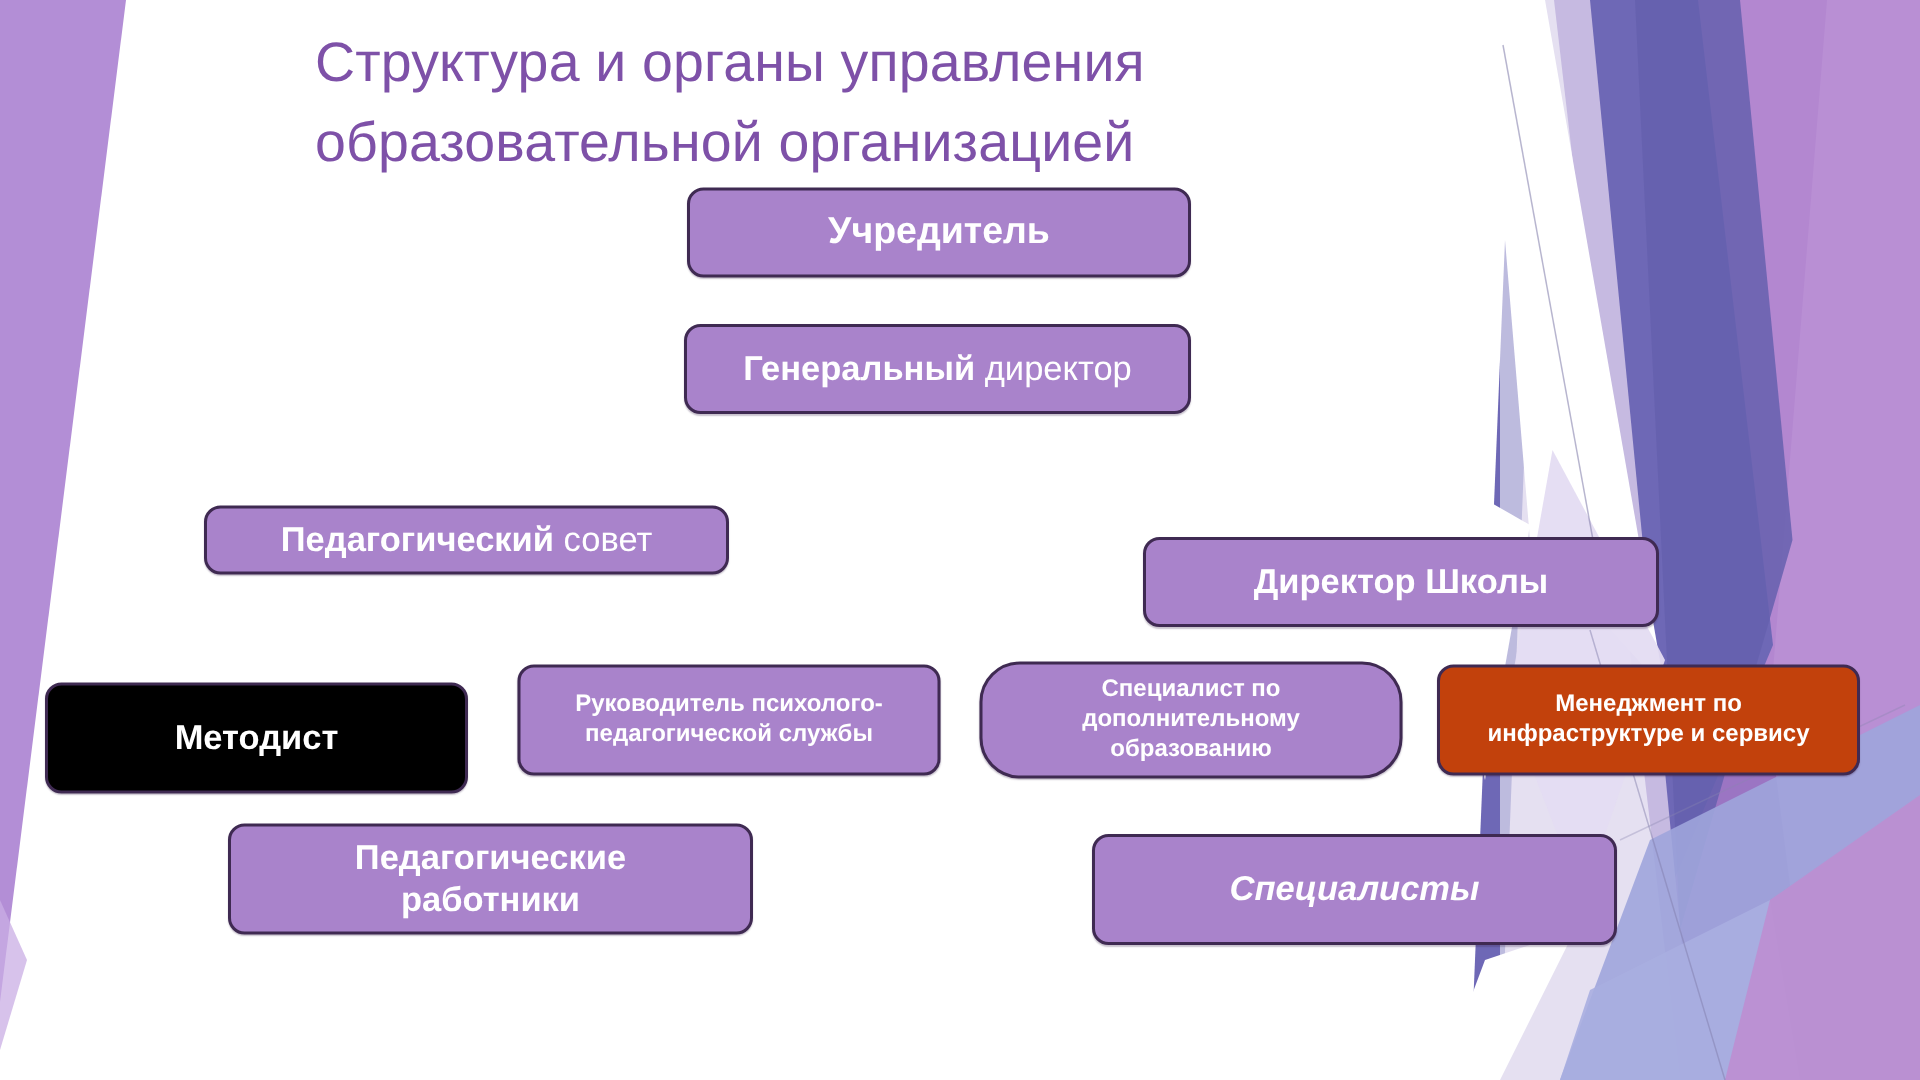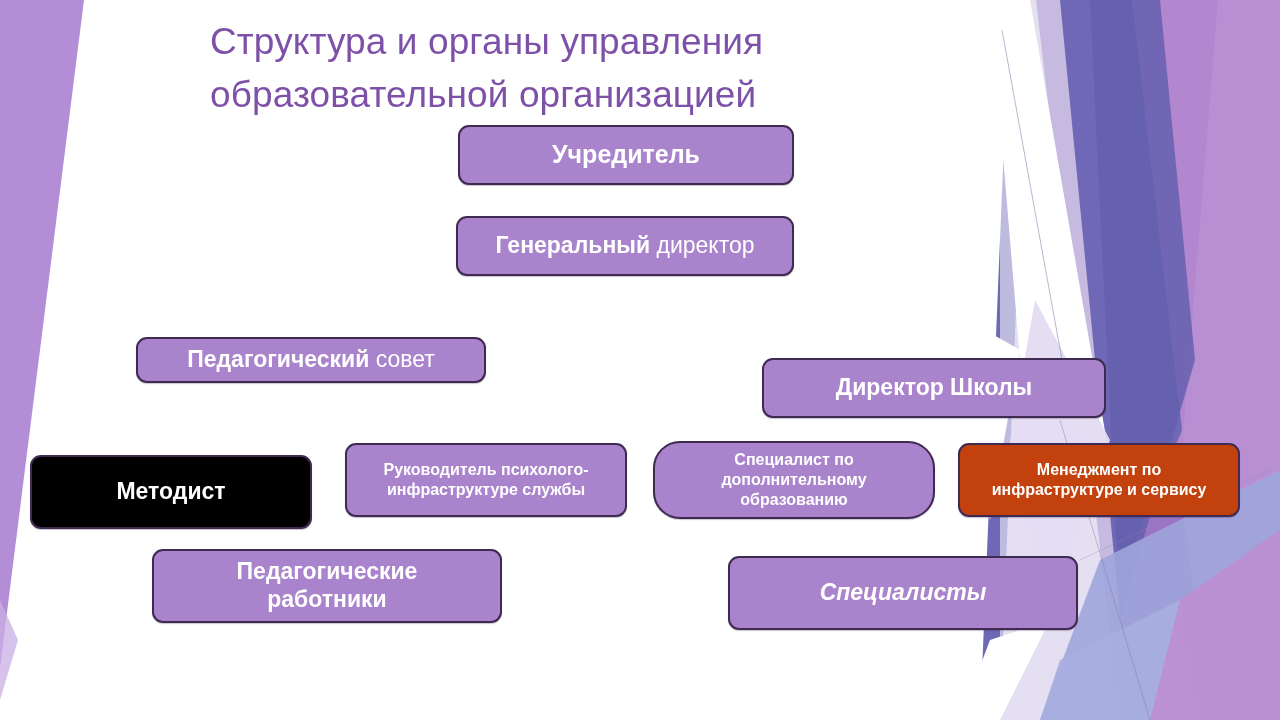--- a/index.html
+++ b/index.html
@@ -111,21 +111,21 @@
         <span class="txt">Педагогический<span class="reg"> совет</span></span>
       </div>
       <div class="node mid" style="left: 762px; top: 337px; width: 344px; height: 60px; background: rgb(169, 131, 203); border-color: rgb(63, 42, 82); color: rgb(255, 255, 255); margin-top: 21px;">
         <span class="txt">Директор Школы</span>
       </div>
       <div class="node mid" style="left: 30px; top: 443px; width: 282px; height: 74px; background: #000000; border-color: rgb(63, 42, 82); color: rgb(255, 255, 255); margin-top: 12px;">
         <span class="txt">Методист</span>
       </div>
       <div class="node small" style="left: 345px; top: 443px; width: 282px; height: 74px; background: rgb(169, 131, 203); border-color: rgb(63, 42, 82); color: rgb(255, 255, 255);">
         <span class="txt">Руководитель психолого-
-инфраструктуре службы</span>
+педагогической службы</span>
       </div>
       <div class="node small" style="left: 653px; top: 441px; width: 282px; height: 78px; background: rgb(169, 131, 203); border-color: rgb(63, 42, 82); color: rgb(255, 255, 255); border-radius: 27px;">
         <span class="txt">Специалист по
 дополнительному
 образованию</span>
       </div>
       <div class="node small" style="left: 958px; top: 443px; width: 282px; height: 74px; background: #c2410c; border-color: rgb(63, 42, 82); color: rgb(255, 255, 255);">
         <span class="txt">Менеджмент по
 инфраструктуре и сервису</span>
       </div>

